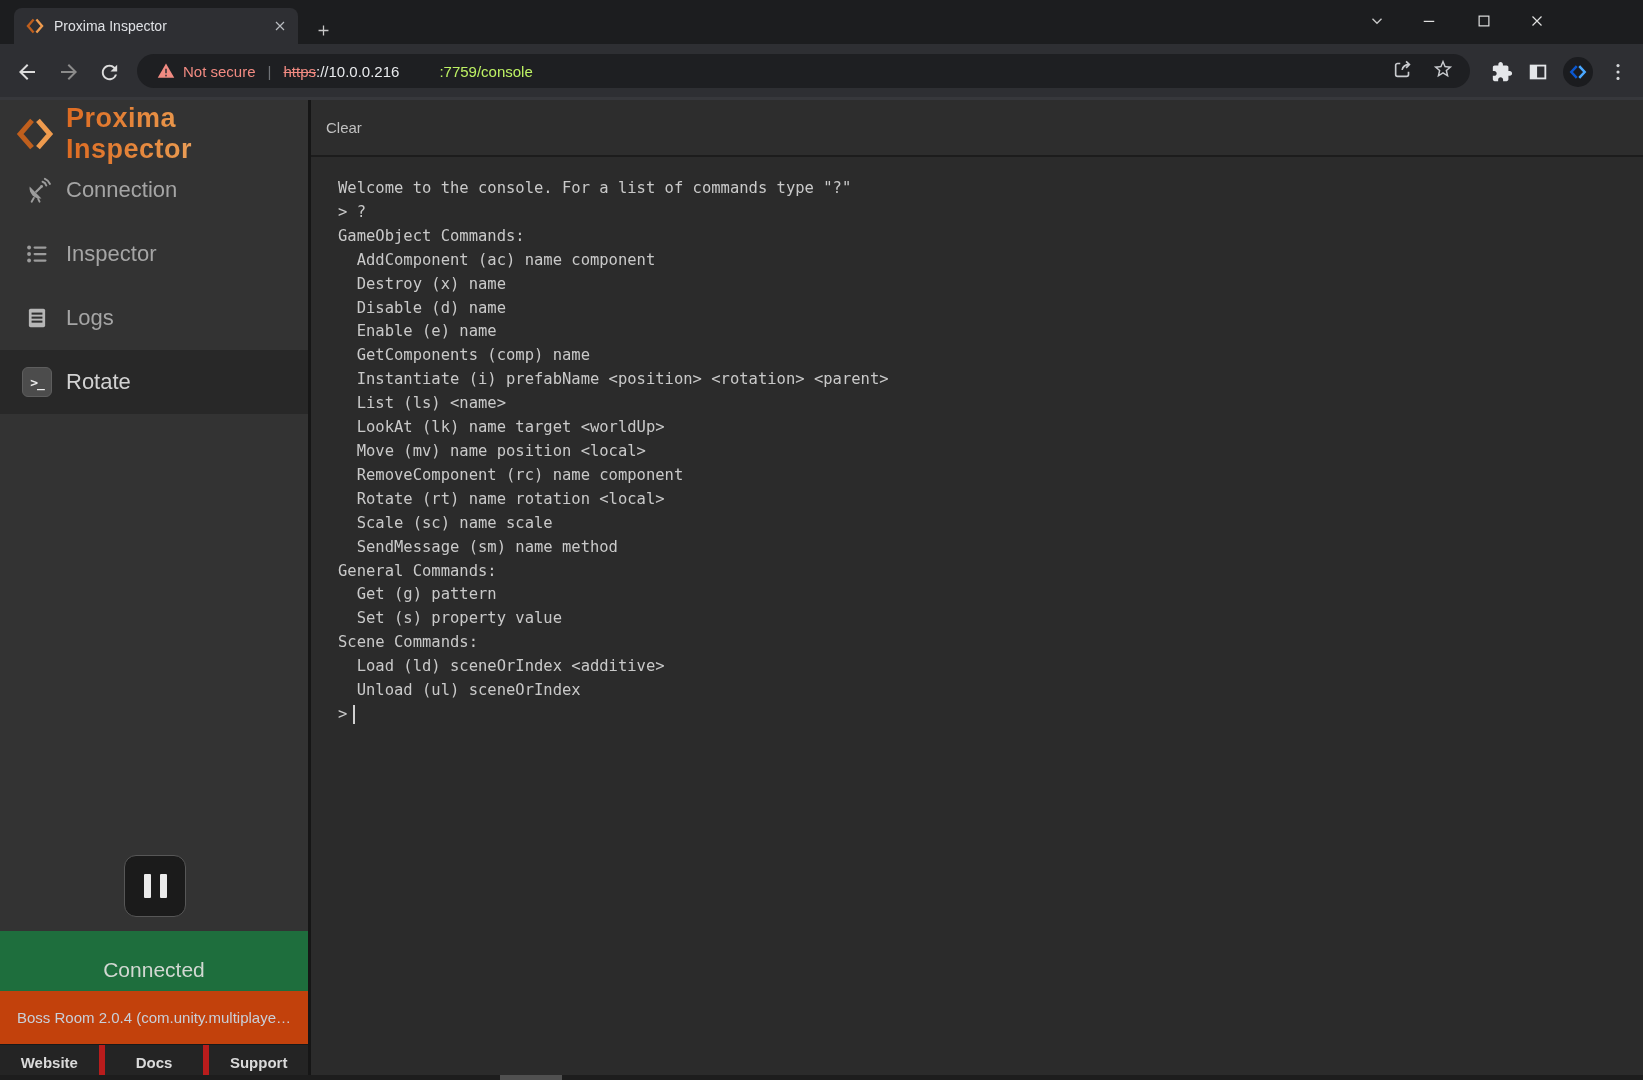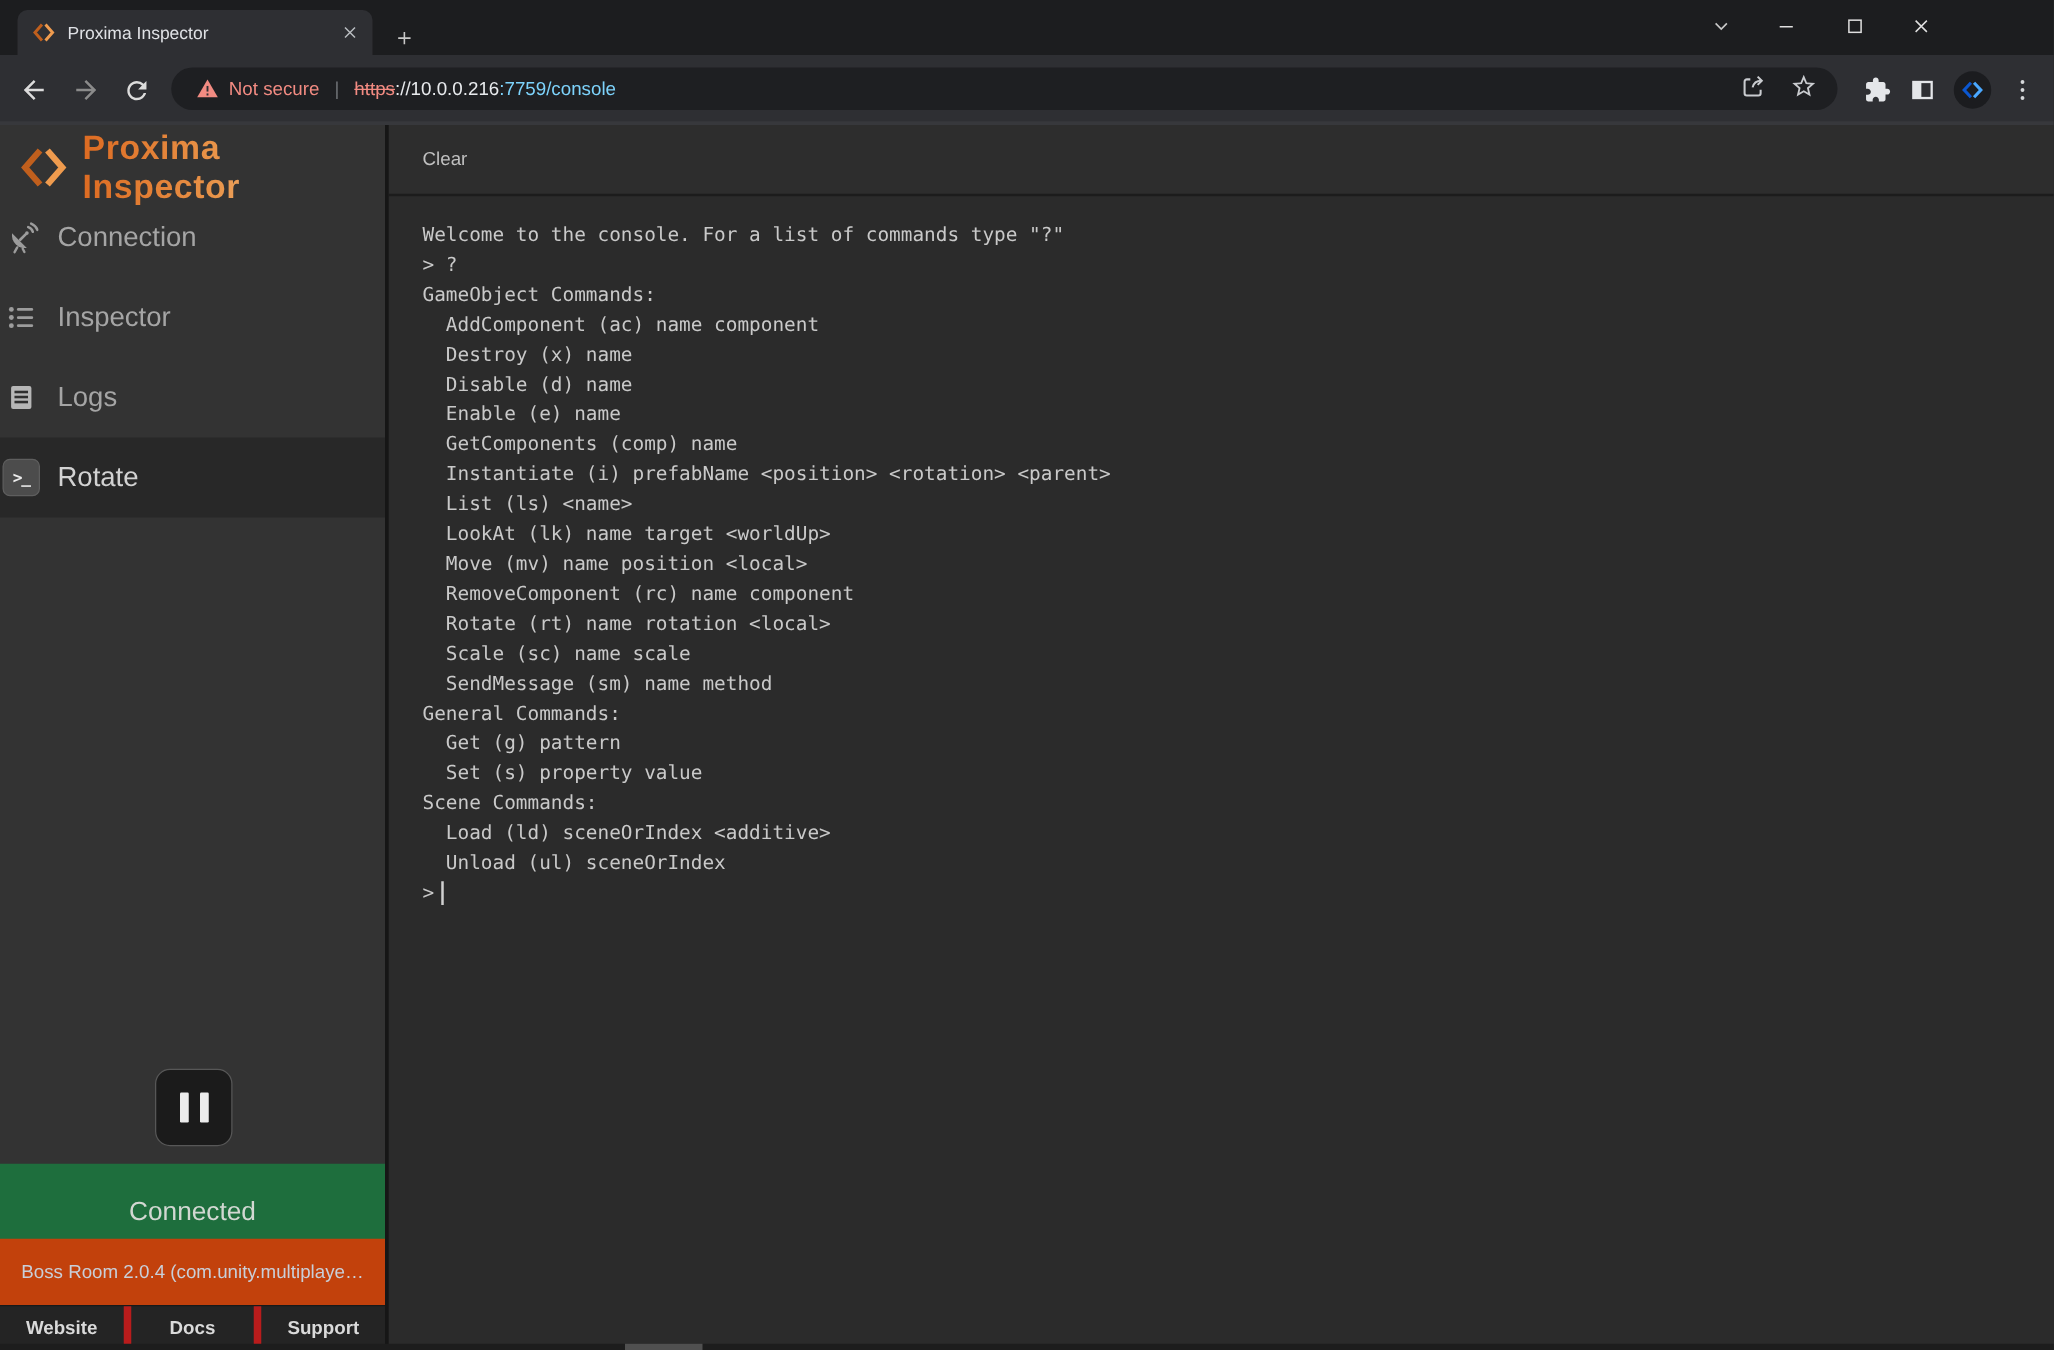--- a/index.html
+++ b/index.html
@@ -25,36 +25,36 @@
   .btn-back { left:14px; } .btn-forward { left:56px; } .btn-refresh { left:96px; }
   .addressbar { position:absolute; left:137px; top:10px; width:1333px; height:34px;
                 background:#1e1f22; border-radius:17px; display:flex; align-items:center;
                 padding:0 20px; }
   .warn-chip { display:flex; align-items:center; gap:8px; cursor:pointer; }
   .warn-label { color:#f28b82; font-size:15px; }
   .url-sep { color:#6f7277; font-size:15px; margin:0 12px; }
   .url { font-size:15px; white-space:nowrap; }
   .url .scheme { color:#f28b82; text-decoration:line-through; }
   .url .host { color:#e8eaed; }
-  .url .path { color:#7dd3fc; }
+  .url .path { color:#bef264;margin-left:40px; }
   .pill-icons { position:absolute; right:16px; top:4px; display:flex; gap:18px; }
   .ext-icons { position:absolute; right:14px; top:13px; display:flex; gap:14px; align-items:center; }
   .ext-circle { width:30px; height:30px; border-radius:50%; background:#1b1c1f;
                 display:flex; align-items:center; justify-content:center; }
 
   
   .page { position:relative; display:flex; height:980px; }
 
   .sidebar { position:relative; width:311px; background:#333333;
              border-right:3px solid #161616; flex:none; }
   .brand { height:58px; display:flex; align-items:center; padding:10px 0 0 16px; gap:12px; }
   .brand-text { font-size:27px; font-weight:bold; letter-spacing:.5px;
                 background:linear-gradient(90deg,#dd6b22 0%,#e9954a 45%,#f6e3c9 100%);
                 -webkit-background-clip:text; background-clip:text; color:transparent; }
-  .nav-item { height:64px; display:flex; align-items:center; gap:12px; cursor:pointer; }
+  .nav-item { height:64px; display:flex; align-items:center; padding-left:20px; gap:12px; cursor:pointer; }
   .nav-item.active { background:#282828; }
   .nav-icon { width:34px; display:flex; justify-content:center; }
   .nav-label { font-size:22px; color:#a5a5a5; }
   .nav-item.active .nav-label { color:#d2d2d2; }
   .term-badge { width:30px; height:30px; background:#4c4c4c; border:1px solid #5e5e5e;
                 border-radius:6px; display:flex; align-items:center; justify-content:center; }
   .term-glyph { font:bold 13px "DejaVu Sans Mono", monospace; color:#ececec; letter-spacing:-1px; }
 
   .pause-btn { position:absolute; left:124px; top:755px; width:62px; height:62px;
                background:#1b1b1b; border:1px solid #575757; border-radius:12px;
@@ -68,21 +68,21 @@
                  background:#c2410c; display:flex; align-items:center; justify-content:center;
                  font-size:15px; color:#c9cfd9; white-space:nowrap; overflow:hidden; }
   .side-footer { position:absolute; left:0; top:944px; width:100%; height:36px;
                  background:#242424; border-top:1px solid #191919; display:flex; }
   .footer-link { flex:1; display:flex; align-items:center; justify-content:center;
                  font-size:15px; font-weight:700; color:#dadada; cursor:pointer; }
   .footer-link + .footer-link { border-left:6px solid #b91c1c; }
 
   .main { flex:1; background:#2b2b2b; display:flex; flex-direction:column; }
   .clearbar { height:57px; background:#2d2d2d; border-bottom:2px solid #1c1c1c;
-              display:flex; align-items:center; padding-left:27px; }
+              display:flex; align-items:center; padding-left:15px; }
   .clear-btn { font-size:15px; color:#c0c0c0; cursor:pointer; }
   .console-output { padding:20px 27px 0 27px;
                     font-family:"DejaVu Sans Mono", monospace; font-size:15.5px;
                     line-height:23.9px; color:#c9c9c9; }
   .console-output pre { font:inherit; white-space:pre; }
   .prompt-row { display:flex; align-items:center; height:24px;
                 font-family:"DejaVu Sans Mono", monospace; font-size:15.5px; color:#c9c9c9; }
   .caret { width:2px; height:19px; background:#d0d0d0; margin-left:6px; }
 
   .hscrollbar { position:absolute; left:0; bottom:0; width:100%; height:5px;

